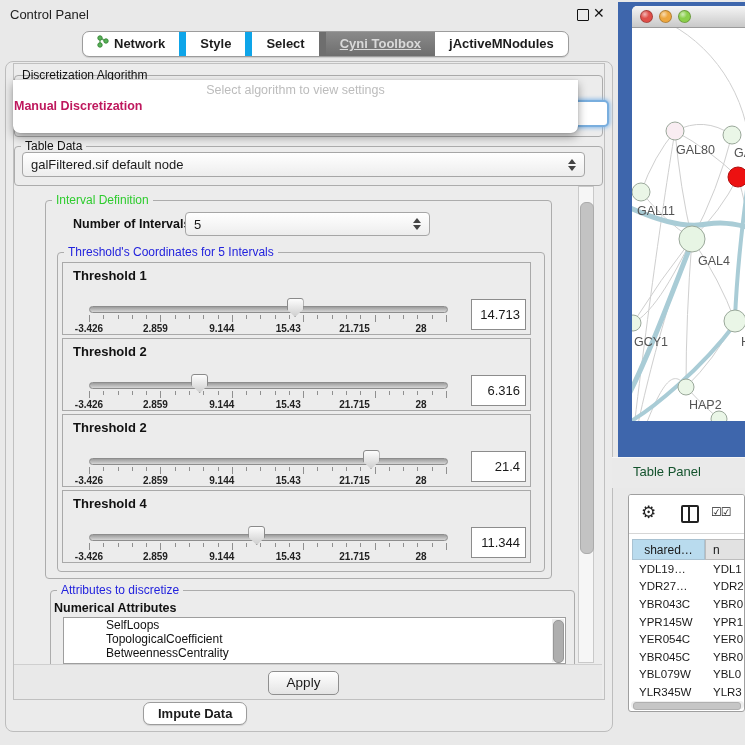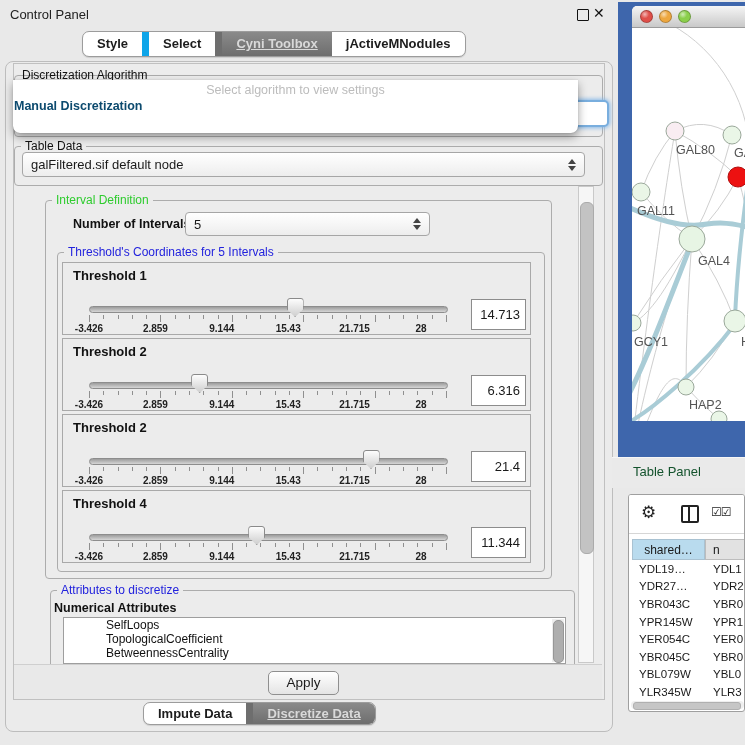--- a/index.html
+++ b/index.html
@@ -45,21 +45,21 @@
           border-top:5px solid #444;}
 
   
   #algo-combo{left:20px;top:100px;width:585px;height:23px;border:2px solid #79aede;border-radius:5px;
               background:#fff;box-shadow:0 0 4px 1px #86b8e8;z-index:2;}
 
   
   #algo-popup{left:13px;top:80px;width:565px;height:53px;background:#fff;z-index:10;
               border-radius:0 0 7px 7px;box-shadow:0 4px 10px rgba(0,0,0,.38),0 0 1px rgba(0,0,0,.3);}
   #algo-popup .ph{font-size:12.5px;color:#bcbcbc;text-align:center;padding-top:3px;}
-  #algo-popup .opt{font-size:12.5px;color:#0c4a6e;padding:1px 2px 0 1px;line-height:16px;}
+  #algo-popup .opt{font-size:12.5px;color:#be185d;padding:1px 2px 0 1px;line-height:16px;}
   #algo-popup .opt.bold{font-weight:bold;}
 
   
   .th-panel{position:relative;width:469px;height:73px;border:1px solid #a9a9a9;background:#ececec;
             margin-bottom:3px;box-sizing:border-box;}
   .th-label{position:absolute;left:10px;top:5px;font-size:13px;font-weight:bold;color:#111;}
   .th-track{position:absolute;left:26px;top:43px;width:357px;height:5px;border:1px solid #8d8d8d;
             border-radius:4px;background:linear-gradient(#9c9c9c,#d6d6d6);}
   .th-thumb{position:absolute;top:35px;width:17px;height:19px;
             background:linear-gradient(#fdfdfd,#cfcfcf);border:1px solid #8a8a8a;box-sizing:border-box;
@@ -130,20 +130,30 @@
 </head>
 <body>
 
 <div class="abs" id="titlebar">
   <span class="abs" id="win-title">Control Panel</span>
   <span class="abs" id="float-btn"></span>
   <span class="abs" id="close-btn">✕</span>
 </div>
 
 <div class="abs seg-bar" id="top-tabs">
+    <div class="seg">
+      <span><svg width="12" height="13" viewBox="0 0 12 13">
+          <line x1="3" y1="3" x2="3" y2="10" stroke="#6aa56a" stroke-width="1.4"></line>
+          <line x1="3" y1="3" x2="9" y2="6" stroke="#6aa56a" stroke-width="1.4"></line>
+          <circle cx="3" cy="3" r="2.2" fill="#57b257" stroke="#3c8a3c"></circle>
+          <circle cx="3" cy="10" r="2.2" fill="#57b257" stroke="#3c8a3c"></circle>
+          <circle cx="9" cy="6" r="2.2" fill="#57b257" stroke="#3c8a3c"></circle>
+        </svg></span>
+      <span>Network</span>
+    </div>
     <div class="seg">
       <span>Style</span>
     </div>
     <div class="seg">
       <span>Select</span>
     </div>
     <div class="seg selected">
       <span>Cyni Toolbox</span>
     </div>
     <div class="seg">
@@ -379,23 +389,20 @@
 
 <div class="abs" id="v-scroll">
     <div id="v-thumb"></div>
   </div>
 
 <div class="abs" id="apply-row"></div>
 <div class="abs" id="apply-btn">Apply</div>
 <div class="abs seg-bar" id="bottom-tabs">
     <div class="seg">
       <span>Impute Data</span>
-    </div>
-    <div class="seg selected">
-      <span>Discretize Data</span>
     </div>
   </div>
 
 <div class="abs" id="net-frame"></div>
 <div class="abs" id="net-win">
   <div class="abs" id="net-titlebar">
     <span class="light" id="light-close" style="left: 8px; background: radial-gradient(circle at 35% 30%, rgba(255, 255, 255, 0.6), transparent 40%), rgb(223, 79, 73); border: 1px solid rgba(0, 0, 0, 0.25);"></span>
     <span class="light" id="light-min" style="left: 27px; background: radial-gradient(circle at 35% 30%, rgba(255, 255, 255, 0.6), transparent 40%), rgb(237, 167, 63); border: 1px solid rgba(0, 0, 0, 0.25);"></span>
     <span class="light" id="light-max" style="left: 46px; background: radial-gradient(circle at 35% 30%, rgba(255, 255, 255, 0.6), transparent 40%), rgb(139, 207, 75); border: 1px solid rgba(0, 0, 0, 0.25);"></span>
   </div>

